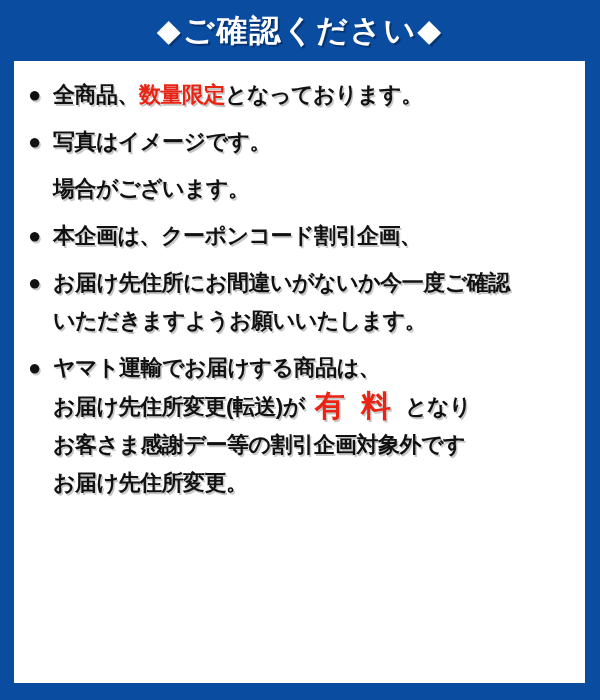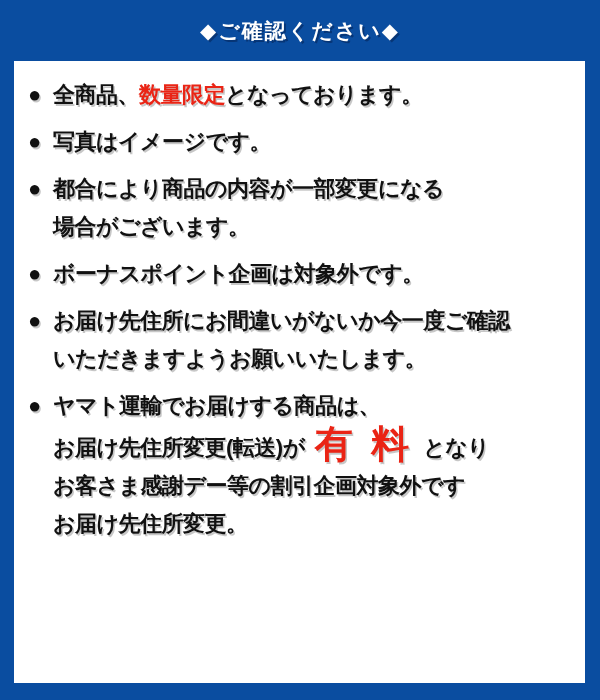--- a/index.html
+++ b/index.html
@@ -17,21 +17,21 @@
   }
   .header {
     height: 61px;
     display: flex;
     align-items: center;
     justify-content: center;
   }
   .header h1 {
     margin: 16px;
     color: var(--header-color, #ffffff);
-    font-size: 21px;
+    font-size: 31px;
     letter-spacing: 2px;
     text-shadow: 2px 2px 0 rgba(0, 10, 40, 0.35);
     white-space: nowrap;
   }
   .box {
     position: absolute;
     left: 14px;
     top: 61px;
     width: 571px;
     height: 622px;
@@ -61,21 +61,21 @@
   }
   .bullet {
     display: inline-block;
     width: 25px;
   }
   .seg.red {
     color: var(--accent, #EA2415);
   }
   .seg.red-large {
     color: var(--accent, #EA2415);
-    font-size: 38px;
+    font-size: 30px;
     margin: 0 10px;
     letter-spacing: 4px;
     vertical-align: -2px;
   }
 </style>
 </head>
 <body style="--bg: #0A4DA0; --box-bg: #ffffff; --header-color: #ffffff; --text-color: #111111; --accent: #EA2415;">
 
 <div class="header">
   <h1>◆ご確認ください◆</h1>
@@ -83,27 +83,26 @@
 
 <div class="box">
   <ul class="notice-list" id="notice-list">
       <li class="item">
         <div class="line first"><span class="bullet">●</span><span class="seg">全商品、</span><span class="seg red">数量限定</span><span class="seg">となっております。</span></div>
       </li>
       <li class="item">
         <div class="line first"><span class="bullet">●</span><span class="seg">写真はイメージです。</span></div>
       </li>
       <li class="item">
-        <div class="line first"><span class="bullet">●</span><span class="seg">都合により商品の内容が一部変更になる</span></div>
         <div class="line cont"><span class="seg">場合がございます。</span></div>
       </li>
       <li class="item">
+        <div class="line first"><span class="bullet">●</span><span class="seg">本企画は、クーポンコード割引企画、</span></div>
       </li>
       <li class="item">
-        <div class="line first"><span class="bullet">●</span><span class="seg">ボーナスポイント企画は対象外です。</span></div>
       </li>
       <li class="item">
         <div class="line first"><span class="bullet">●</span><span class="seg">お届け先住所にお間違いがないか今一度ご確認</span></div>
         <div class="line cont"><span class="seg">いただきますようお願いいたします。</span></div>
       </li>
       <li class="item">
         <div class="line first"><span class="bullet">●</span><span class="seg">ヤマト運輸でお届けする商品は、</span></div>
         <div class="line cont"><span class="seg">お届け先住所変更(転送)が</span><span class="seg red-large">有 料</span><span class="seg">となり</span></div>
         <div class="line cont"><span class="seg">お客さま感謝デー等の割引企画対象外です</span></div>
         <div class="line cont"><span class="seg">お届け先住所変更。</span></div>

